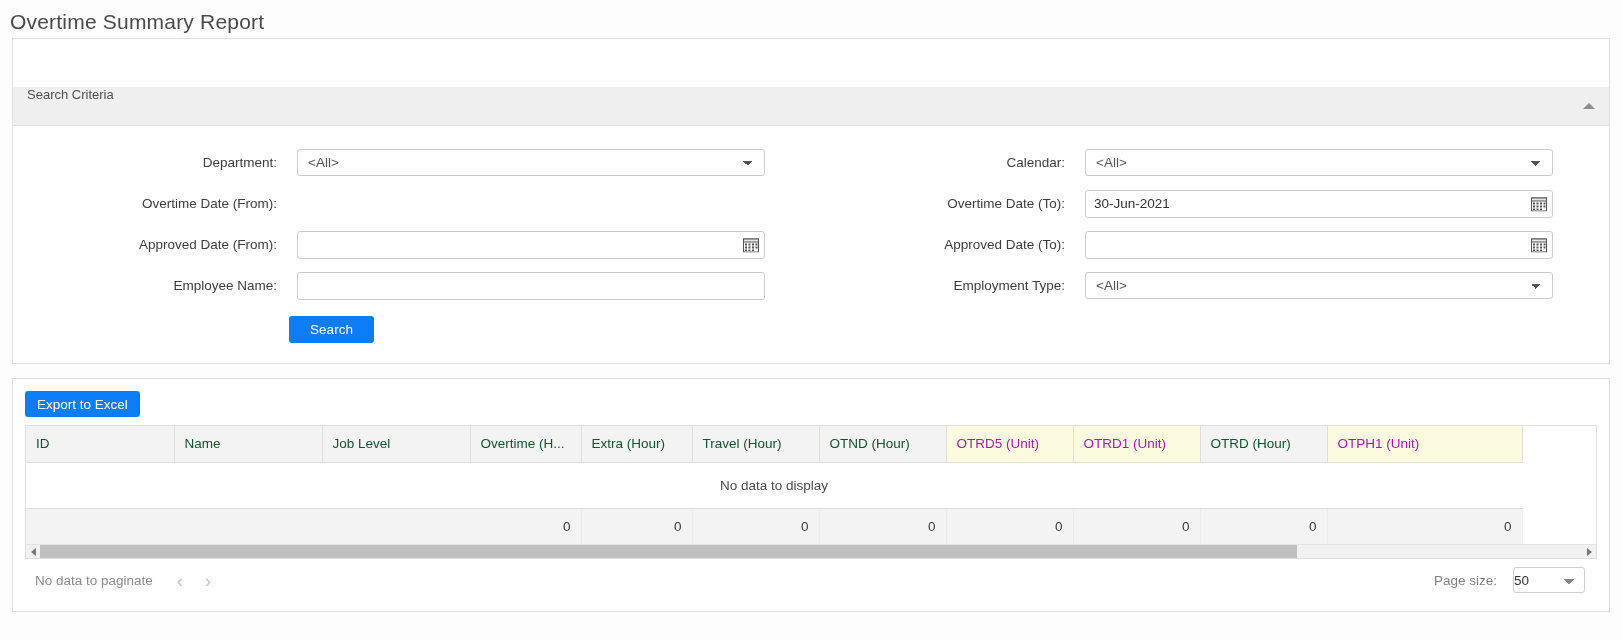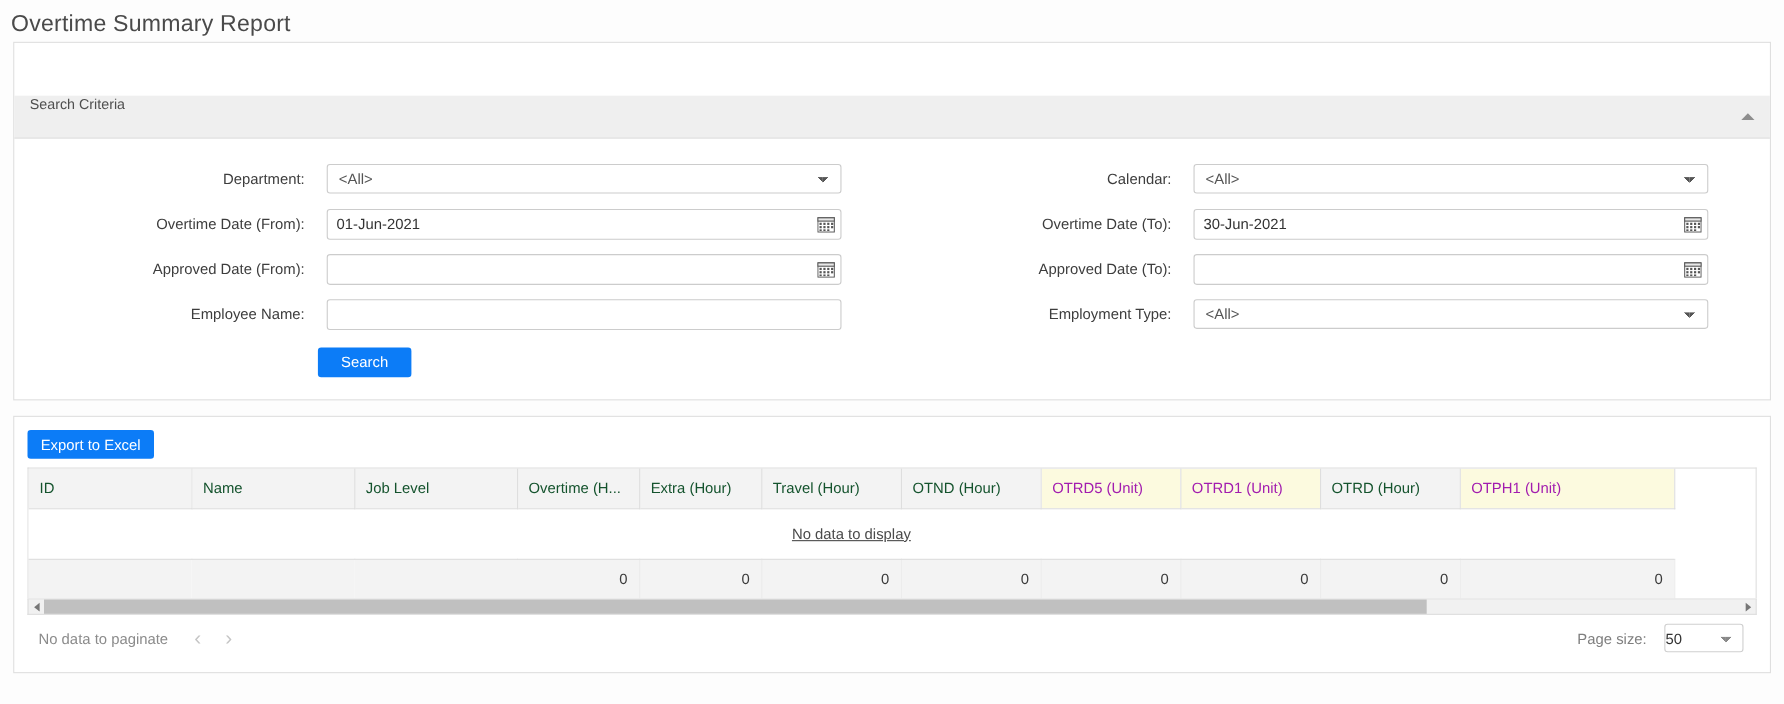--- a/index.html
+++ b/index.html
@@ -176,21 +176,20 @@
     cursor: pointer;
   }
   table.grid th.hl { background: #fcfadf; color: #a21caf; }
   table.grid td.nodata {
     height: 46px;
     text-align: center;
     font-size: 13.5px;
     color: #4a4a4a;
     background: #fff;
     border-bottom: 1px solid #dedede;
-    text-decoration: underline;
   }
   table.grid tfoot td {
     background: #f3f3f3;
     border-right: 1px solid #ececec;
     height: 36px;
     font-size: 13.5px;
     color: #3b3b3b;
     text-align: right;
     padding: 0 10px;
   }
@@ -303,42 +302,20 @@
         <div class="flabel">Department:</div>
         <div class="fctl">
           <select class="sel">
             <option>&lt;All&gt;</option>
           </select>
         </div>
       </div>
 
       <div class="frow">
         <div class="flabel">Overtime Date (From):</div>
-        <div class="fctl">
-          <input class="txt has-cal" type="text" value="01-Jun-2021" style="">
-          <span class="cal-icon">
-            <svg width="16" height="15" viewBox="0 0 16 15" aria-hidden="true">
-              <rect x="0.5" y="1.5" width="15" height="13" fill="#fff" stroke="#555"></rect>
-              <rect x="0.5" y="1.5" width="15" height="3" fill="#e8e8e8" stroke="#555"></rect>
-              <g fill="#555">
-                <rect x="2" y="6" width="2" height="2"></rect>
-                  <rect x="5.5" y="6" width="2" height="2"></rect>
-                <rect x="9" y="6" width="2" height="2"></rect>
-                  <rect x="12.5" y="6" width="2" height="2"></rect>
-                <rect x="2" y="9" width="2" height="2"></rect>
-                  <rect x="5.5" y="9" width="2" height="2"></rect>
-                <rect x="9" y="9" width="2" height="2"></rect>
-                  <rect x="12.5" y="9" width="2" height="2"></rect>
-                <rect x="2" y="12" width="2" height="1.5"></rect>
-                  <rect x="5.5" y="12" width="2" height="1.5"></rect>
-                <rect x="9" y="12" width="2" height="1.5"></rect>
-              </g>
-            </svg>
-          </span>
-        </div>
       </div>
 
       <div class="frow">
         <div class="flabel">Approved Date (From):</div>
         <div class="fctl">
           <input class="txt has-cal" type="text" value="" style="">
           <span class="cal-icon">
             <svg width="16" height="15" viewBox="0 0 16 15" aria-hidden="true">
               <rect x="0.5" y="1.5" width="15" height="13" fill="#fff" stroke="#555"></rect>
               <rect x="0.5" y="1.5" width="15" height="3" fill="#e8e8e8" stroke="#555"></rect>

